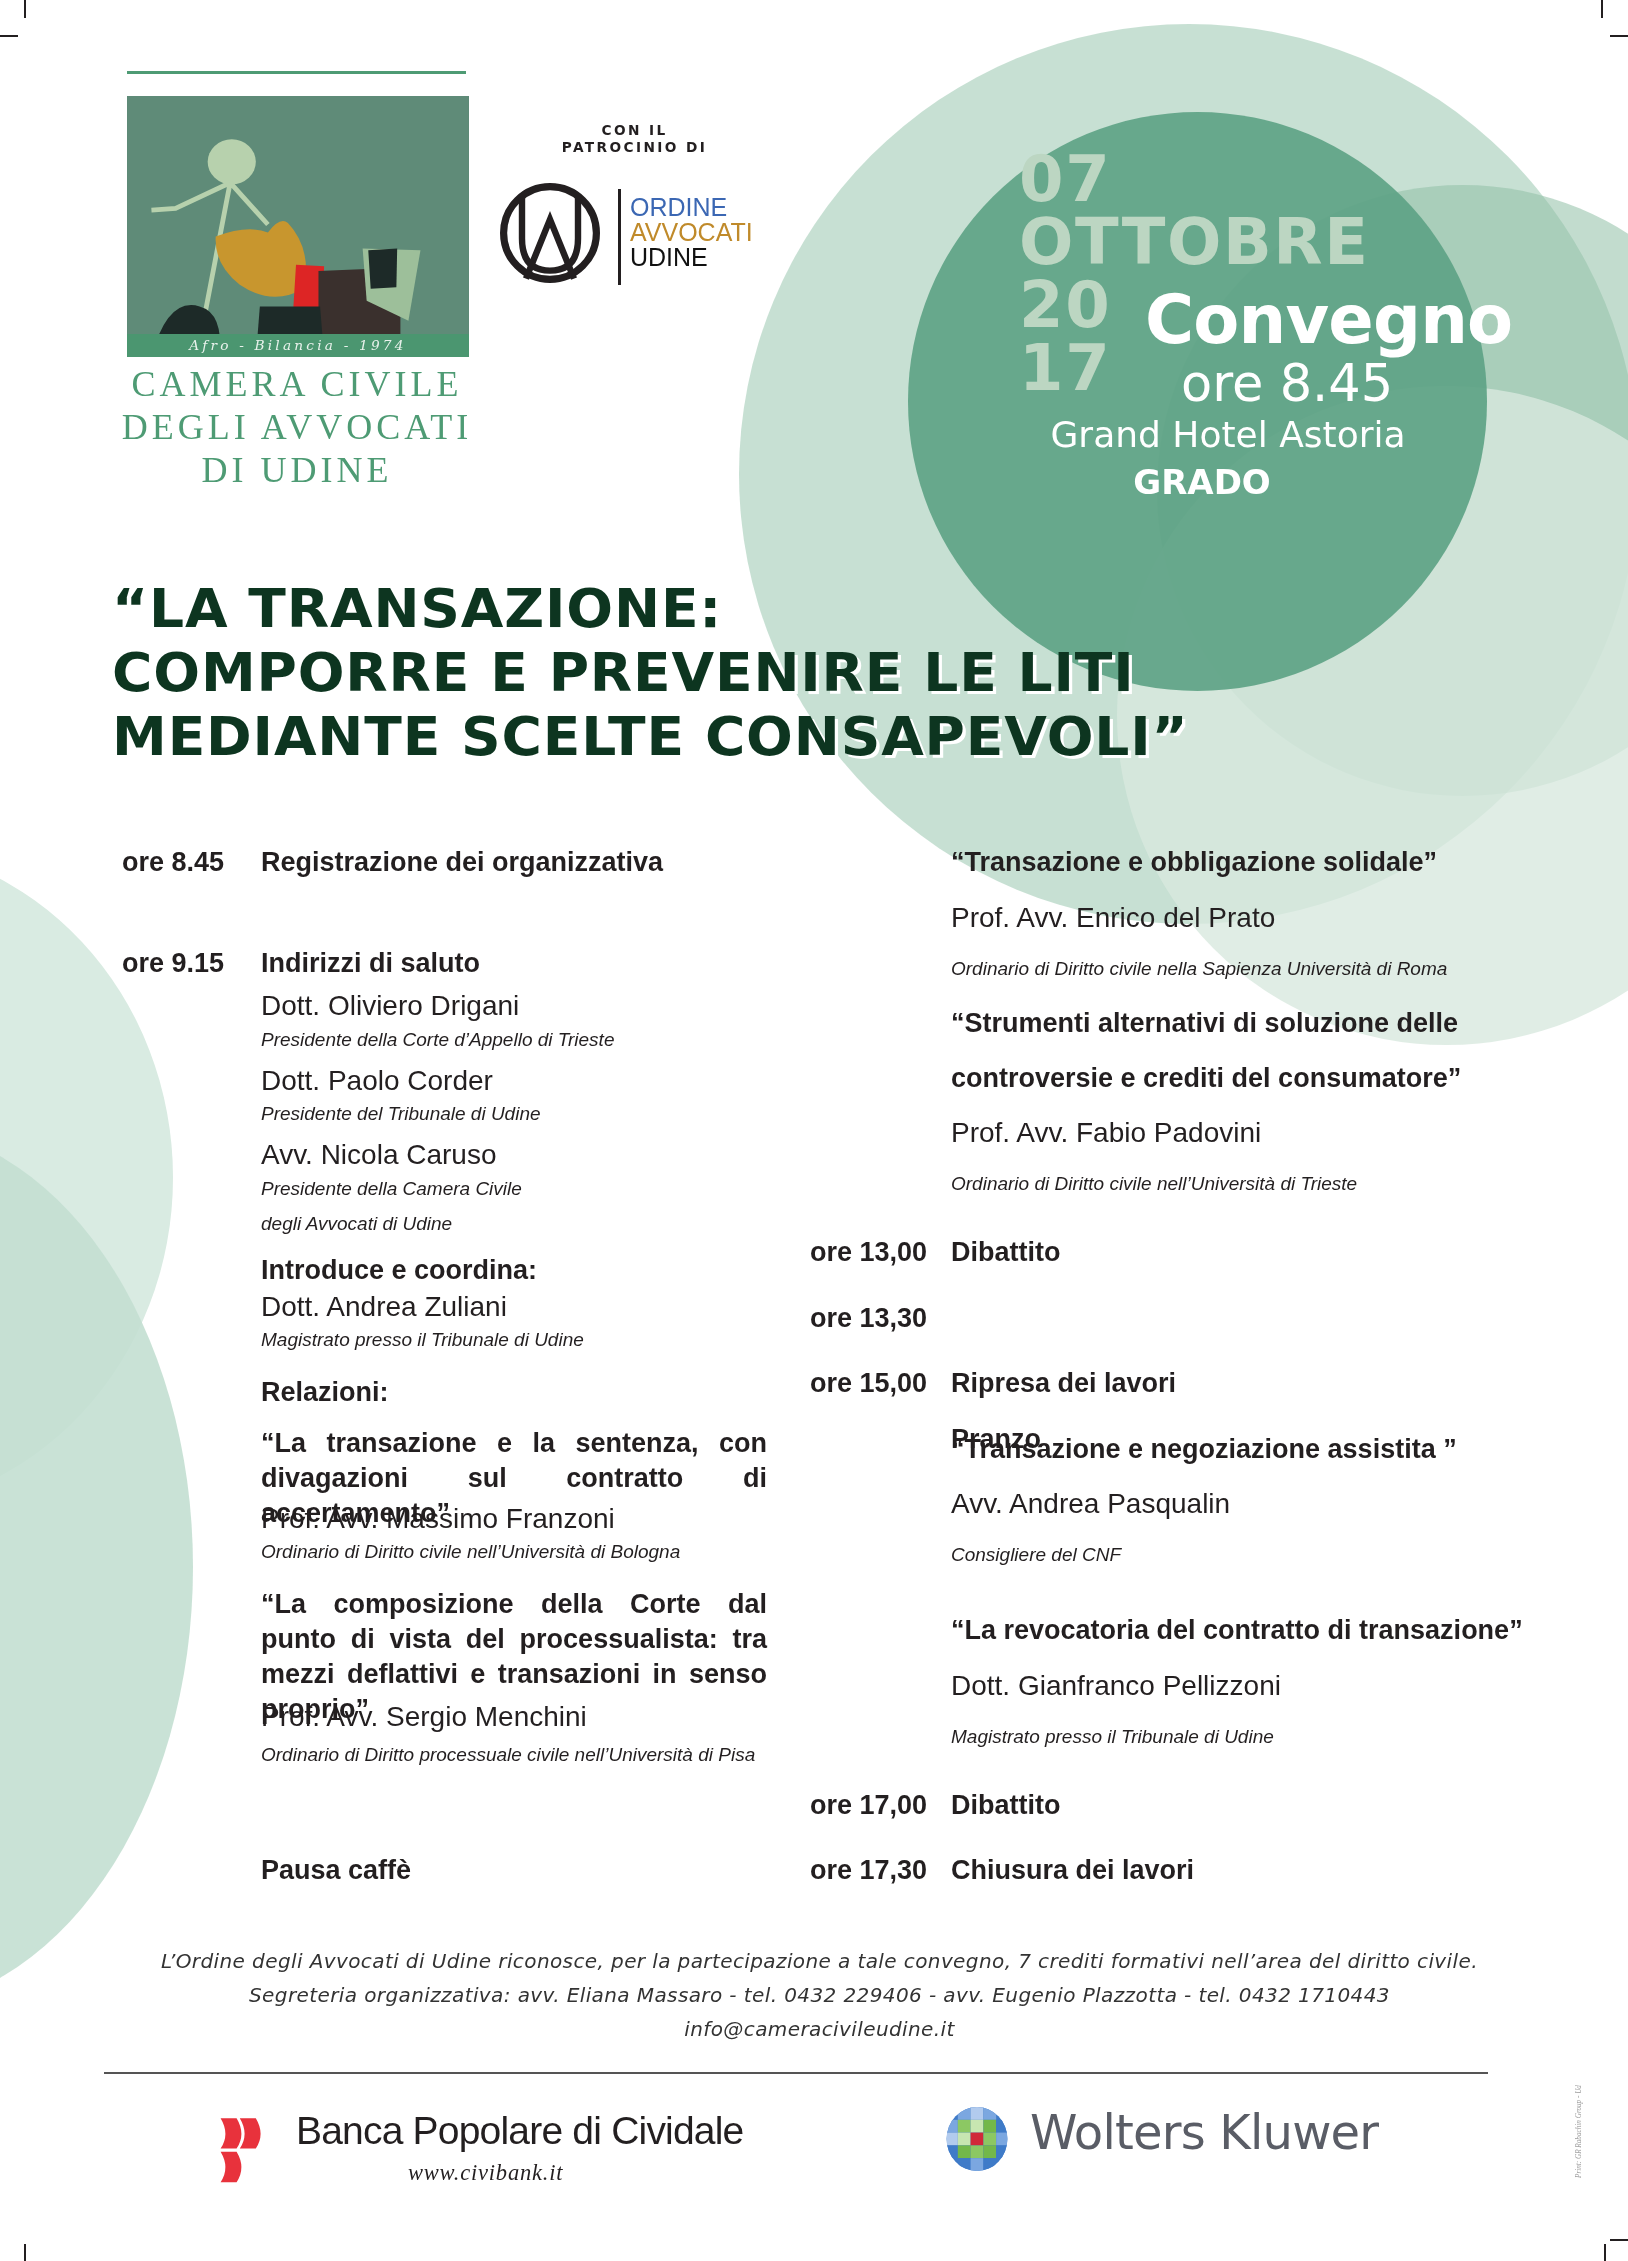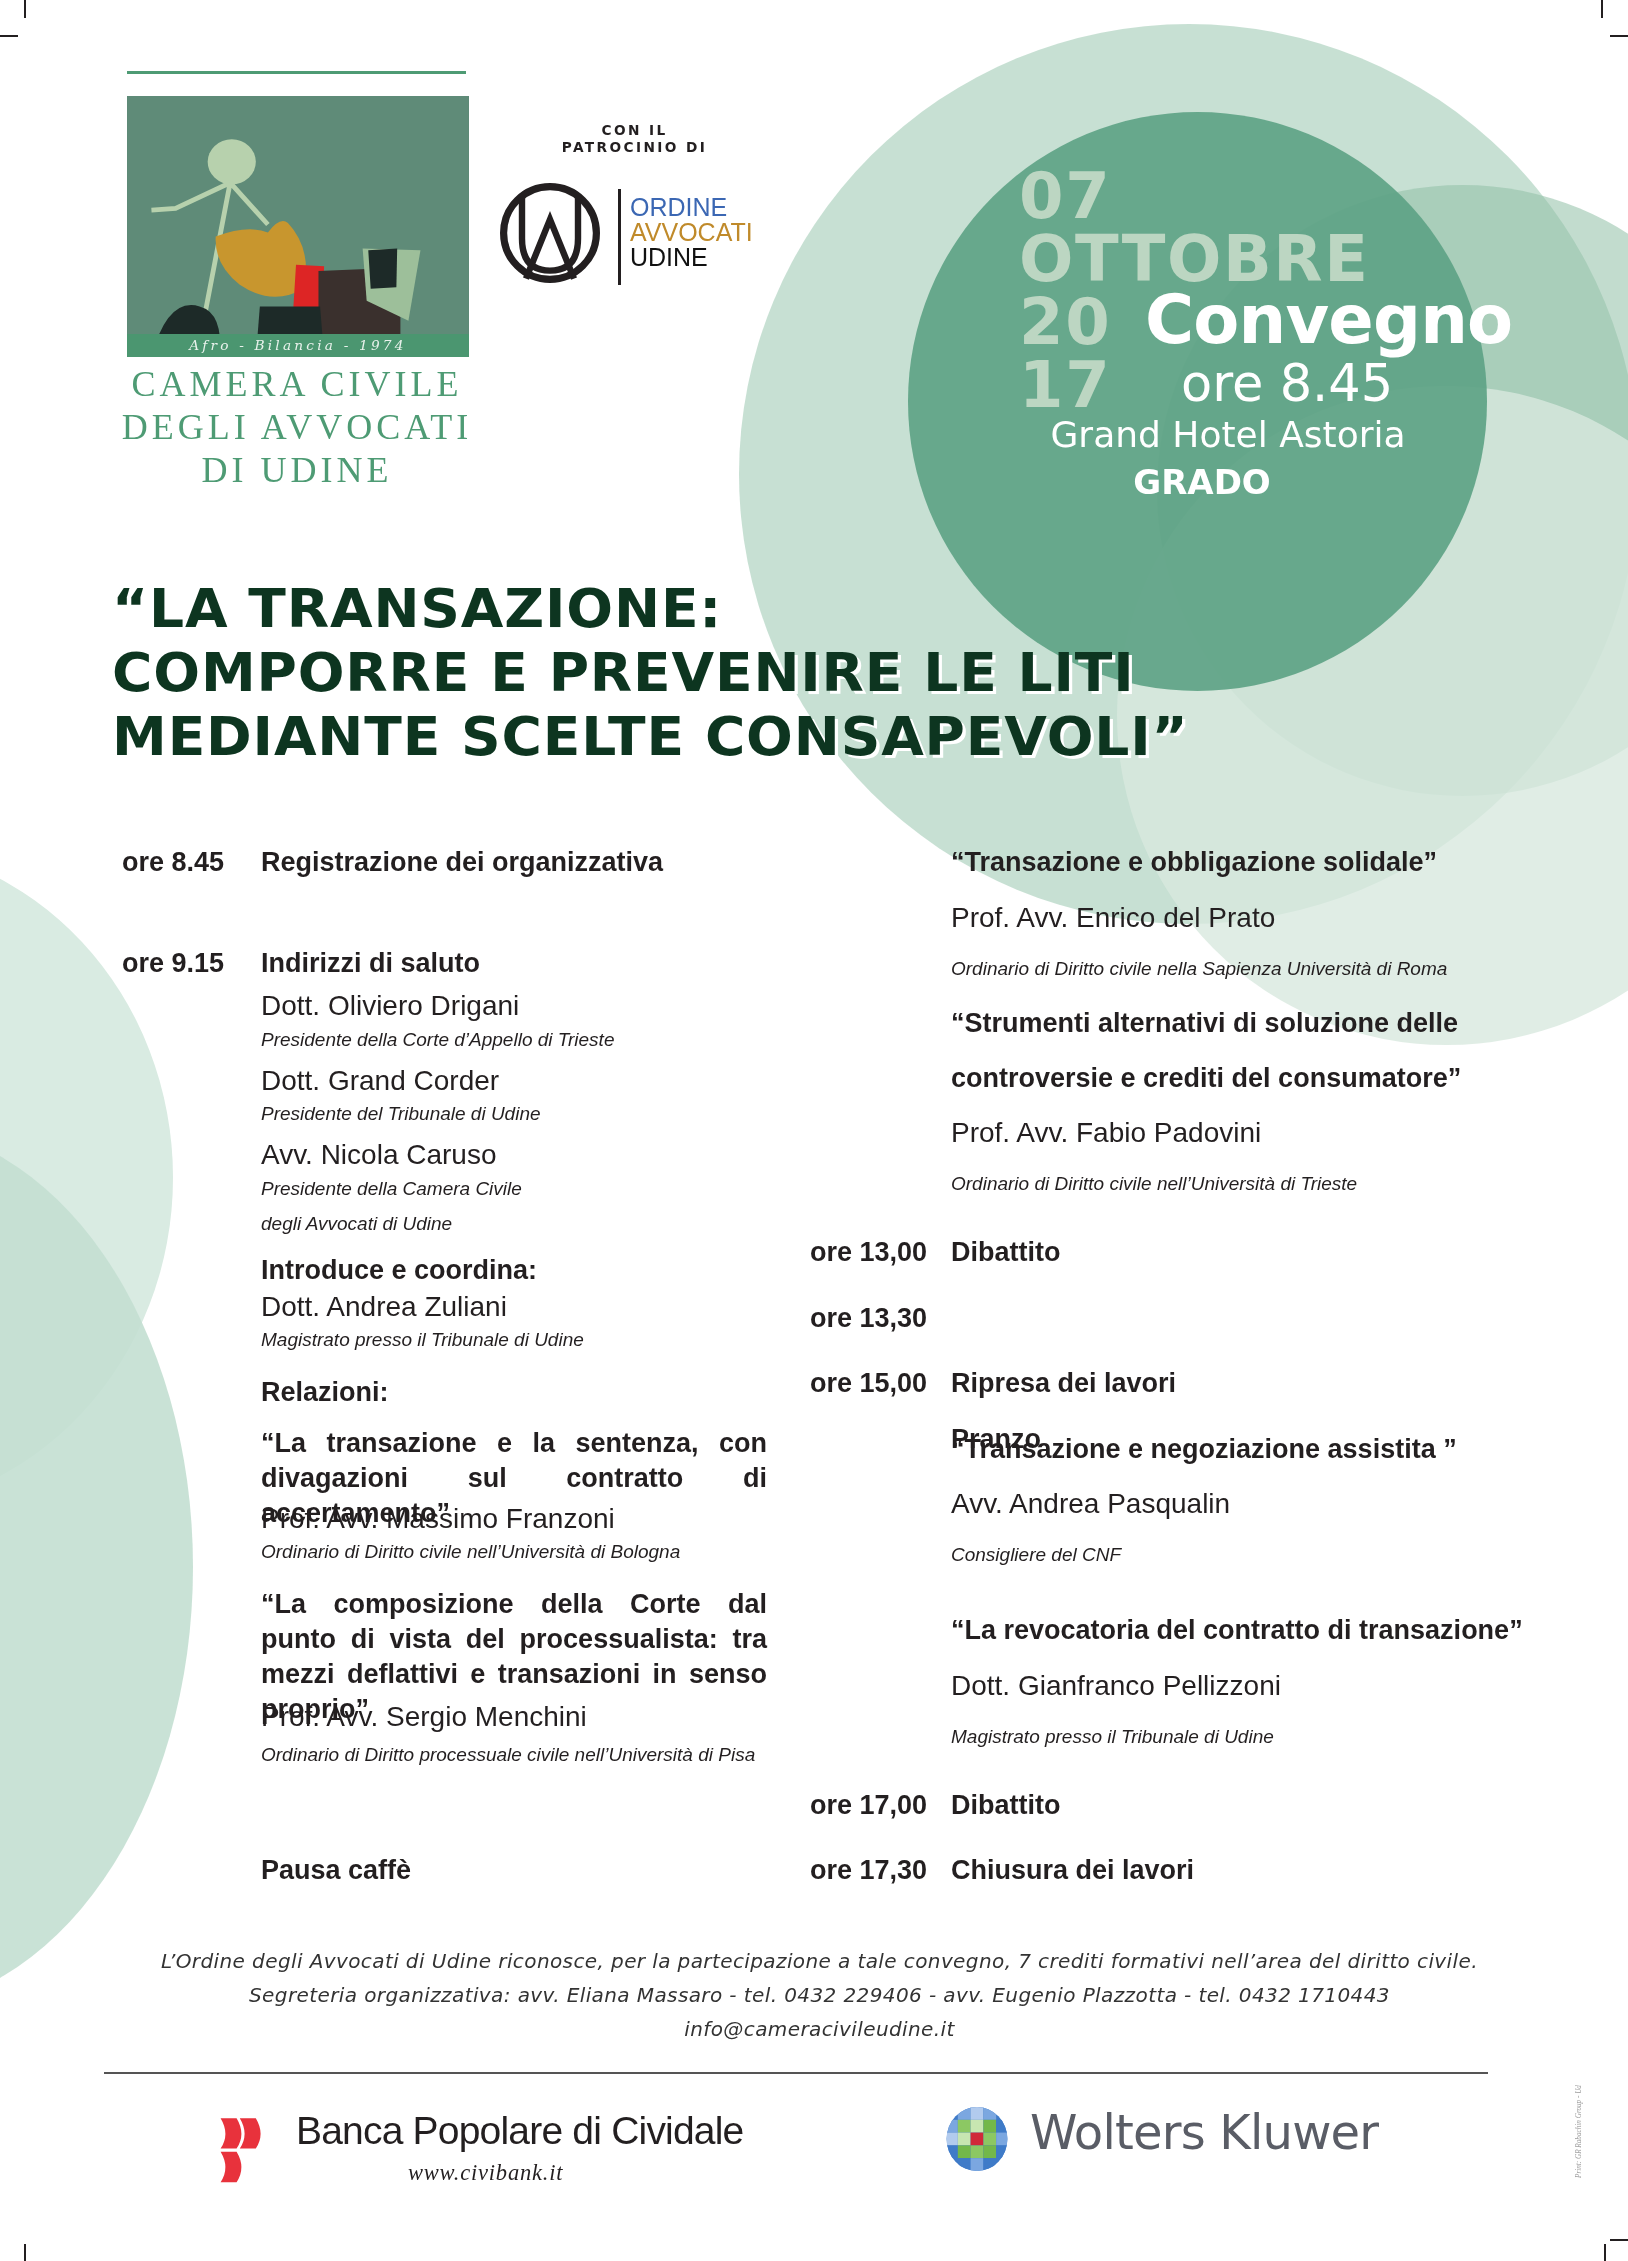--- a/index.html
+++ b/index.html
@@ -22,21 +22,21 @@
   .org-name{left:112px;top:363px;width:370px;text-align:center;font-family:"Liberation Serif",serif;color:#4e9b74;font-size:36px;letter-spacing:4px;line-height:43px;}
   
   .patronage{left:514px;top:122px;width:241px;text-align:center;font-family:"DejaVu Sans",sans-serif;font-weight:bold;font-size:13.7px;letter-spacing:2.4px;line-height:17px;color:#231f20;}
   .oa-logo{left:498px;top:181px;width:104px;height:104px;}
   .oa-bar{left:618px;top:189px;width:3.2px;height:96px;background:#231f20;}
   .oa-text{left:630px;top:195px;font-family:"Liberation Sans",sans-serif;font-size:25px;line-height:25px;}
   .oa-text .l1{color:#3b67b3;}
   .oa-text .l2{color:#c08a2a;}
   .oa-text .l3{color:#111;}
   
-  .date-big{left:1019px;top:165px;font-family:"DejaVu Sans",sans-serif;font-weight:bold;color:#bcd6c2;font-size:64px;line-height:63px;letter-spacing:1.6px;}
+  .date-big{left:1019px;top:148px;font-family:"DejaVu Sans",sans-serif;font-weight:bold;color:#bcd6c2;font-size:64px;line-height:63px;letter-spacing:1.6px;}
   .date-right{color:#ffffff;font-family:"DejaVu Sans",sans-serif;font-weight:bold;}
   .convegno{left:1145px;top:281px;font-size:67px;letter-spacing:-0.8px;}
   .ore-top{left:1181px;top:354px;font-size:51px;font-weight:normal;}
   .hotel{left:1027px;top:414px;width:402px;text-align:center;font-family:"DejaVu Sans",sans-serif;color:#fff;font-size:36px;}
   .grado{left:1027px;top:462px;width:350px;text-align:center;font-family:"DejaVu Sans",sans-serif;font-weight:bold;color:#fff;font-size:34px;}
   
   .title{left:112px;top:577px;font-family:"DejaVu Sans",sans-serif;font-weight:bold;color:#0d3520;font-size:54px;line-height:64px;letter-spacing:0.8px;text-shadow:3.2px 3.2px 0 #ffffff;transform:scaleX(1.02);transform-origin:left;}
   
   .prog{font-family:"Liberation Sans",sans-serif;color:#231f20;}
   .time{font-weight:bold;font-size:27px;}
@@ -130,21 +130,21 @@
 </div>
 
 <div class="abs prog time col-l-time" style="top:847px;">ore 8.45</div>
 <div class="abs prog head col-l-txt" style="top:847px;">Registrazione dei organizzativa</div>
 
 <div class="abs prog time col-l-time" style="top:948px;">ore 9.15</div>
 <div class="abs prog head col-l-txt" style="top:948px;">Indirizzi di saluto</div>
 
 <div class="abs prog name col-l-txt" style="top:990px;">Dott. Oliviero Drigani</div>
 <div class="abs prog role col-l-txt" style="top:1029px;">Presidente della Corte d’Appello di Trieste</div>
-<div class="abs prog name col-l-txt" style="top:1065px;">Dott. Grand Corder</div>
+<div class="abs prog name col-l-txt" style="top:1065px;">Dott. Paolo Corder</div>
 <div class="abs prog role col-l-txt" style="top:1103px;">Presidente del Tribunale di Udine</div>
 <div class="abs prog name col-l-txt" style="top:1139px;">Avv. Nicola Caruso</div>
 <div class="abs prog role col-l-txt" style="top:1178px;">Presidente della Camera Civile</div>
 <div class="abs prog role col-l-txt" style="top:1213px;">degli Avvocati di Udine</div>
 
 <div class="abs prog head col-l-txt" style="top:1255px;">Introduce e coordina:</div>
 <div class="abs prog name col-l-txt" style="top:1291px;">Dott. Andrea Zuliani</div>
 <div class="abs prog role col-l-txt" style="top:1329px;">Magistrato presso il Tribunale di Udine</div>
 
 <div class="abs prog head col-l-txt" style="top:1377px;">Relazioni:</div>

